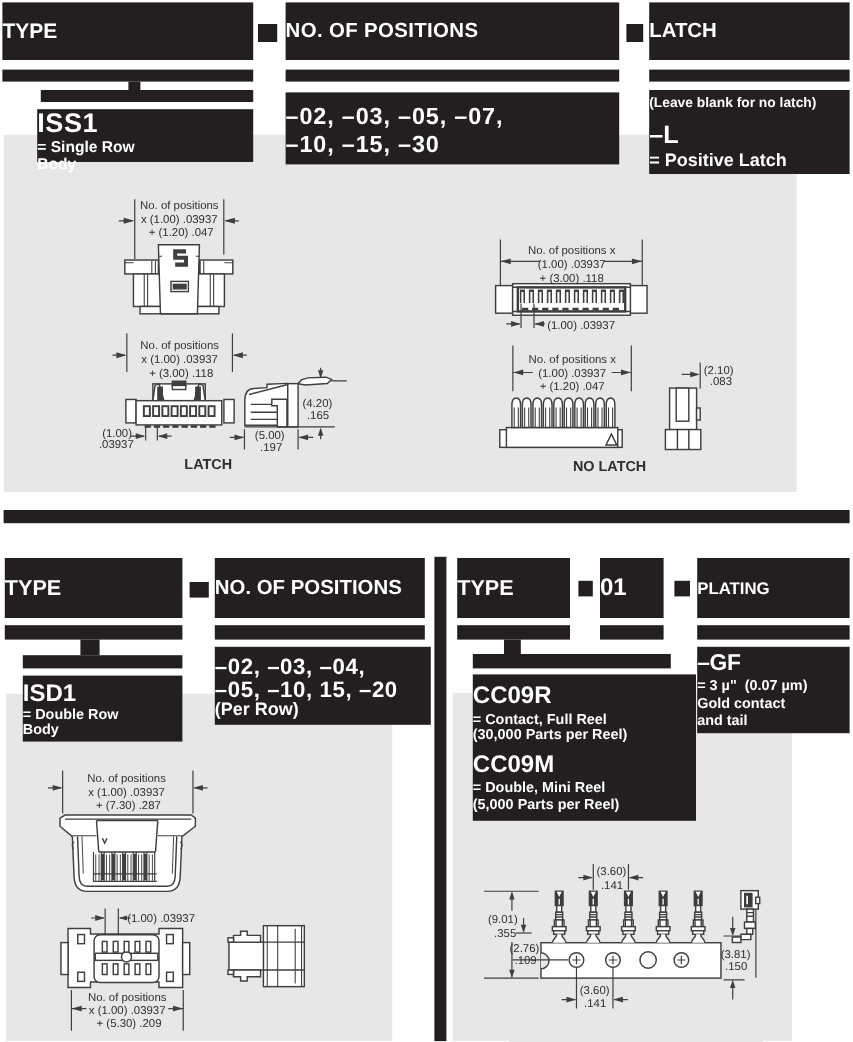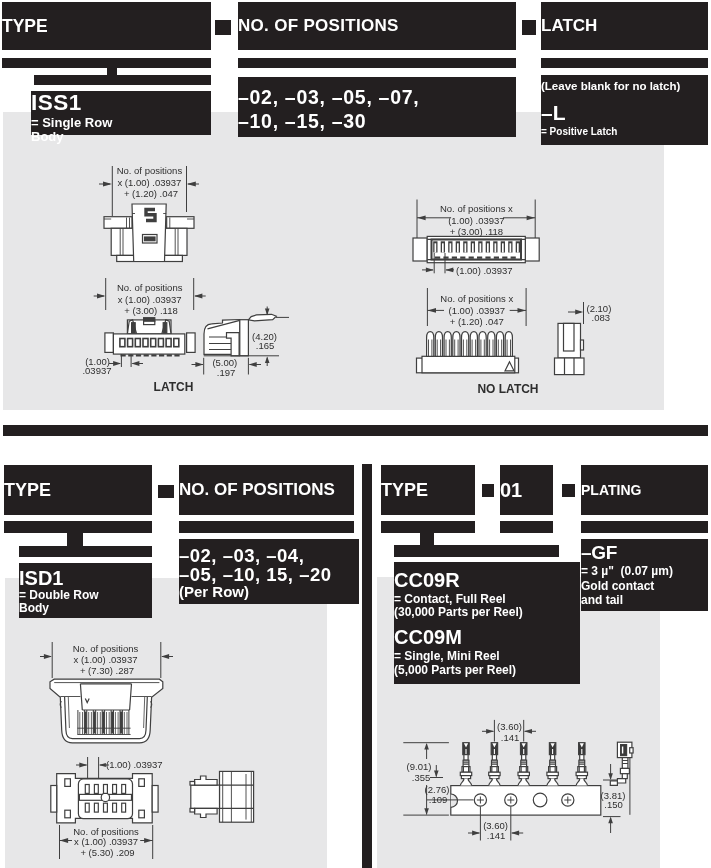--- a/index.html
+++ b/index.html
@@ -296,21 +296,21 @@
 </div>
 
 <div class="box" style="left:238px;top:77px;width:278px;height:60px;font-size:19.5px;letter-spacing:0.7px;line-height:24px">
 <div style="margin-top:8px">–02, –03, –05, –07,</div>
 <div>–10, –15, –30</div>
 </div>
 
 <div class="box" style="left:541px;top:75px;width:167px;height:70px;font-size:11.5px">
 <div style="margin-top:5px">(Leave blank for no latch)</div>
 <div style="font-size:21px;line-height:1;margin-top:9px">–L</div>
-<div style="font-size:10px;margin-top:3px">= Positive Latch</div>
+<div style="font-size:15px;margin-top:3px">= Positive Latch</div>
 </div>
 
 <div class="bb" style="left:3px;top:425px;width:705px;height:11px"></div>
 
 <svg id="p2" style="left:5px;top:578px" width="322" height="290" viewBox="0 0 322 290">
 <rect x="0" y="0" width="322" height="290" fill="#e7e7e8"></rect>
 <g stroke="#3f3f3f" stroke-width="1.2" fill="none">
 
 <g stroke-width="1">
 <path d="M47.2,64 V100 M155.8,64 V100"></path>
@@ -634,21 +634,21 @@
 
 <div class="bb" style="left:420px;top:533px;width:14px;height:12px"></div>
 
 <div class="bb" style="left:394px;top:545px;width:165px;height:12px"></div>
 
 <div class="box" style="left:394px;top:562px;width:186px;height:122px;font-size:12px;line-height:13.2px">
 <div style="font-size:20px;line-height:22px;margin-top:7px">CC09R</div>
 <div style="margin-top:2px">= Contact, Full Reel</div>
 <div>(30,000 Parts per Reel)</div>
 <div style="font-size:20px;line-height:22px;margin-top:7px">CC09M</div>
-<div style="margin-top:2px">= Single, Mini Reel</div>
+<div style="margin-top:2px">= Double, Mini Reel</div>
 <div>(5,000 Parts per Reel)</div>
 </div>
 
 <div class="box" style="left:581px;top:539px;width:127px;height:72px;font-size:12px;line-height:14.6px">
 <div style="font-size:19px;line-height:20px;margin-top:4px;letter-spacing:-0.3px">–GF</div>
 <div style="margin-top:1px">= 3 µ"&nbsp; (0.07 µm)</div>
 <div>Gold contact</div>
 <div>and tail</div>
 </div>
 

